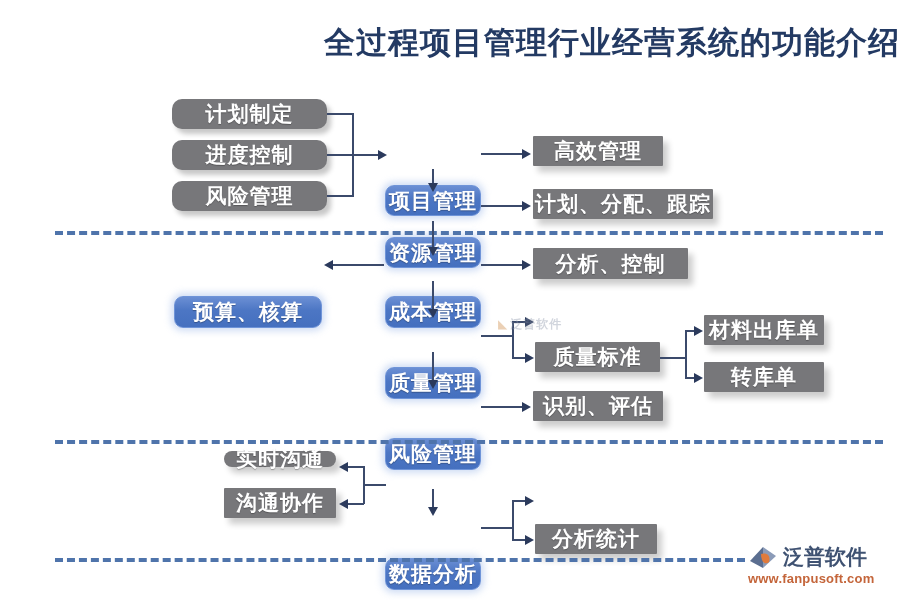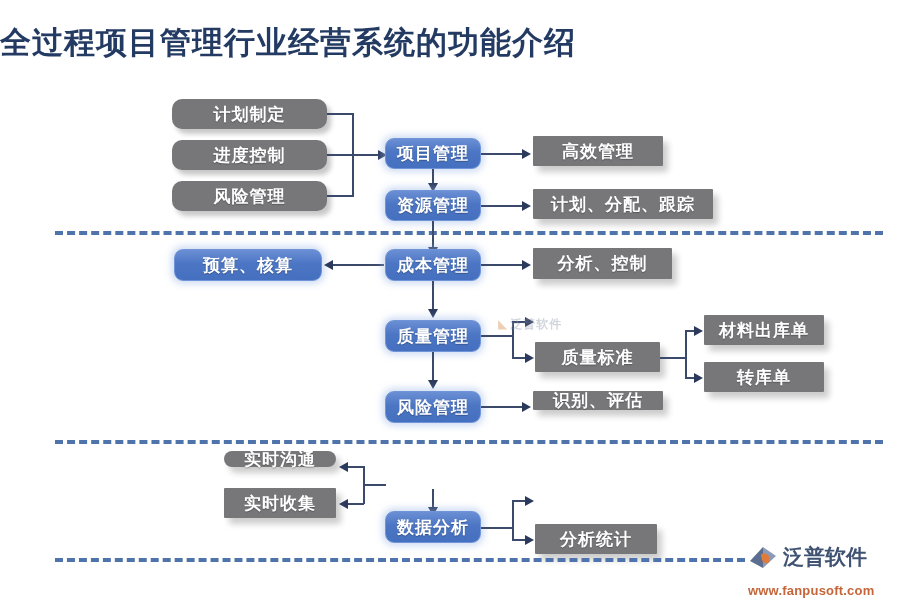--- a/index.html
+++ b/index.html
@@ -15,21 +15,21 @@
     overflow: hidden;
     font-family: "Liberation Sans", "DejaVu Sans", sans-serif;
   }
 
   
   #title {
     position: absolute;
     left: 0;
     top: 22px;
     width: 900px;
-    text-align: left;
+    text-align: right;
     font-size: 31px;
     font-weight: bold;
     color: #233a63;
     letter-spacing: 1px;
     white-space: nowrap;
   }
 
   
   .divider {
     position: absolute;
@@ -38,33 +38,34 @@
   }
 
   
   .node {
     position: absolute;
     box-sizing: border-box;
     display: flex;
     align-items: center;
     justify-content: center;
     color: #ffffff;
-    font-size: 17px;
+    font-size: 21px;
     font-weight: bold;
     letter-spacing: 1px;
     white-space: nowrap;
     text-shadow: 0 1px 1px rgba(0,0,0,0.28);
   }
 
   
   .node.blue {
     background: linear-gradient(to bottom, #6b8fd4 0%, #4c76c4 45%, #4570bf 100%);
     border: 1px solid #6f94d8;
     border-radius: 9px;
     box-shadow: 0 0 7px 3px rgba(150,180,230,0.45);
+    margin-top: 47px;
   }
   
   .node.blue-sq {
     background: linear-gradient(to bottom, #5b83cc 0%, #4a74c3 60%, #456fbe 100%);
     border: none;
     border-radius: 2px;
     box-shadow: 0 0 7px 3px rgba(150,180,230,0.40);
   }
   
   .node.grey-round {
@@ -145,21 +146,21 @@
     flex: 0 0 auto;
   }
   #logo-text {
     font-size: 21px;
     font-weight: bold;
     color: #3f5272;
     letter-spacing: 0px;
     white-space: nowrap;
   }
   #logo-url {
-    margin-top: 13px;
+    margin-top: 1px;
     font-size: 13px;
     font-weight: bold;
     color: #c4653a;
     letter-spacing: 0.2px;
     white-space: nowrap;
   }
 </style>
 </head>
 <body>
 
@@ -200,21 +201,21 @@
 
   <div class="node blue" style="left:174px; top:249px; width:148px; height:32px;">预算、核算</div>
 
   <div class="conn h" style="left:333px; top:264px; width:51px;"></div>
   <div class="arrow left" style="left:324px; top:260px;"></div>
 
   <div class="node blue" style="left:385px; top:249px; width:96px; height:32px;">成本管理</div>
 
   <div class="conn h" style="left:481px; top:264px; width:44px;"></div>
   <div class="arrow right" style="left:522px; top:260px;"></div>
-  <div class="node grey-sq" style="left:533px; top:248px; width:139px; height:31px;">分析、控制</div>
+  <div class="node grey-sq" style="left:533px; top:248px; width:155px; height:31px;">分析、控制</div>
 
   <div class="conn v" style="left:432px; top:281px; height:30px;"></div>
   <div class="arrow down" style="left:428px; top:309px;"></div>
 
   <div class="node blue" style="left:385px; top:320px; width:96px; height:32px;">质量管理</div>
 
   <div class="conn h" style="left:481px; top:335px; width:32px;"></div>
   <div class="conn v" style="left:512px; top:321px; height:38px;"></div>
   <div class="conn h" style="left:512px; top:321px; width:16px;"></div>
   <div class="arrow right" style="left:525px; top:317px;"></div>
@@ -233,26 +234,26 @@
   <div class="node grey-sq" style="left:704px; top:315px; width:120px; height:30px;">材料出库单</div>
   <div class="node grey-sq" style="left:704px; top:362px; width:120px; height:30px;">转库单</div>
 
   <div class="conn v" style="left:432px; top:352px; height:30px;"></div>
   <div class="arrow down" style="left:428px; top:380px;"></div>
 
   <div class="node blue" style="left:385px; top:391px; width:96px; height:32px;">风险管理</div>
 
   <div class="conn h" style="left:481px; top:406px; width:44px;"></div>
   <div class="arrow right" style="left:522px; top:402px;"></div>
-  <div class="node grey-sq" style="left:533px; top:391px; width:130px; height:19px;">识别、评估</div>
+  <div class="node grey-sq" style="left:533px; top:391px; width:130px; height:30px;">识别、评估</div>
 
   <div class="divider" style="left:55px; top:440px; width:828px;"></div>
 
   <div class="node grey-sq" style="left:224px; top:451px; width:112px; height:16px;border-radius:11px;">实时沟通</div>
-  <div class="node grey-sq" style="left:224px; top:488px; width:112px; height:30px;">实时收集</div>
+  <div class="node grey-sq" style="left:224px; top:488px; width:112px; height:30px;">沟通协作</div>
 
   <div class="conn h" style="left:363px; top:484px; width:23px;"></div>
   <div class="conn v" style="left:363px; top:466px; height:38px;"></div>
   <div class="conn h" style="left:348px; top:466px; width:16px;"></div>
   <div class="arrow left" style="left:339px; top:462px;"></div>
   <div class="conn h" style="left:348px; top:503px; width:16px;"></div>
   <div class="arrow left" style="left:339px; top:499px;"></div>
 
 
   <div class="conn v" style="left:432px; top:489px; height:20px;"></div>

